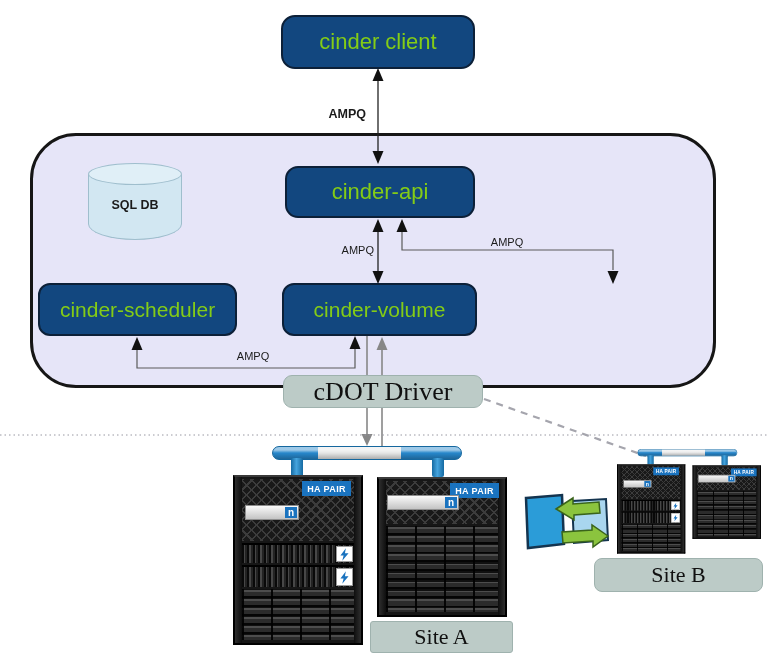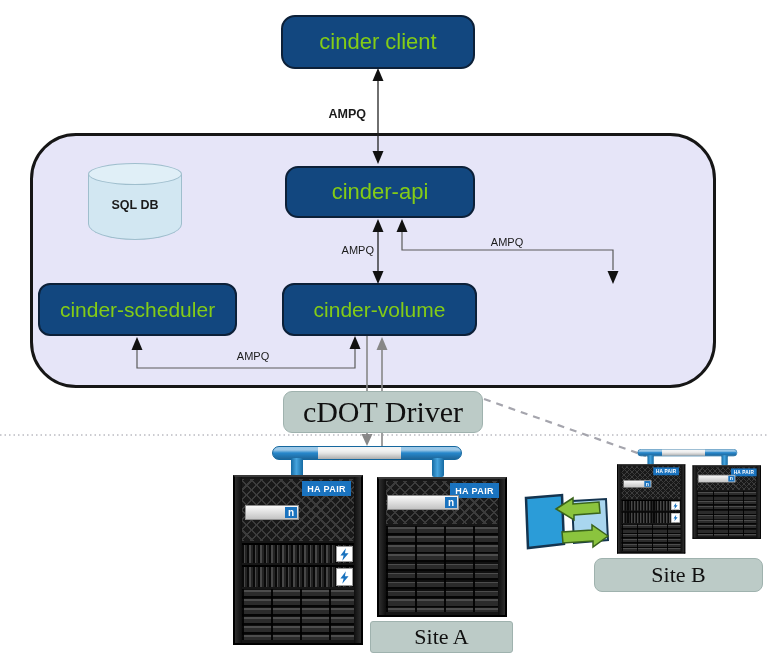--- a/index.html
+++ b/index.html
@@ -32,21 +32,21 @@
   .edge-label{position:absolute;color:#1b1b1b;z-index:4;}
   #rest-label{left:294px;top:107px;width:72px;text-align:right;font-size:12.5px;font-weight:700;}
   #ampq1-label{left:304px;top:244px;width:70px;text-align:right;font-size:11px;font-weight:500;}
   #ampq2-label{left:472px;top:236px;width:70px;text-align:center;font-size:11px;font-weight:500;}
   #ampq3-label{left:218px;top:350px;width:70px;text-align:center;font-size:11px;font-weight:500;}
 
   
   .greenbox{position:absolute;background:#bccbc7;border:1px solid #9fb2ae;color:#101010;
     display:flex;align-items:center;justify-content:center;font-family:"Liberation Serif",serif;
     z-index:3;box-sizing:border-box;}
-  #cdot-driver{left:283px;top:375px;width:200px;height:42px;border-radius:9px;font-size:30px;margin-top:16px;}
+  #cdot-driver{left:283px;top:375px;width:200px;height:33px;border-radius:9px;font-size:26px;}
   #sitea-label{left:370px;top:621px;width:143px;height:32px;border-radius:3px;font-size:22px;}
   #siteb-label{left:594px;top:558px;width:169px;height:34px;border-radius:8px;font-size:22px;}
 
   
   .site-group{position:absolute;width:277px;height:207px;z-index:3;}
   #sitea-hw{left:233px;top:446px;}
   #siteb-hw{left:617px;top:449px;transform:scale(0.525);transform-origin:0 0;}
 
   .bar{position:absolute;left:39px;top:0;width:190px;height:14px;border-radius:8px;
     border:1px solid #15679e;box-sizing:border-box;

